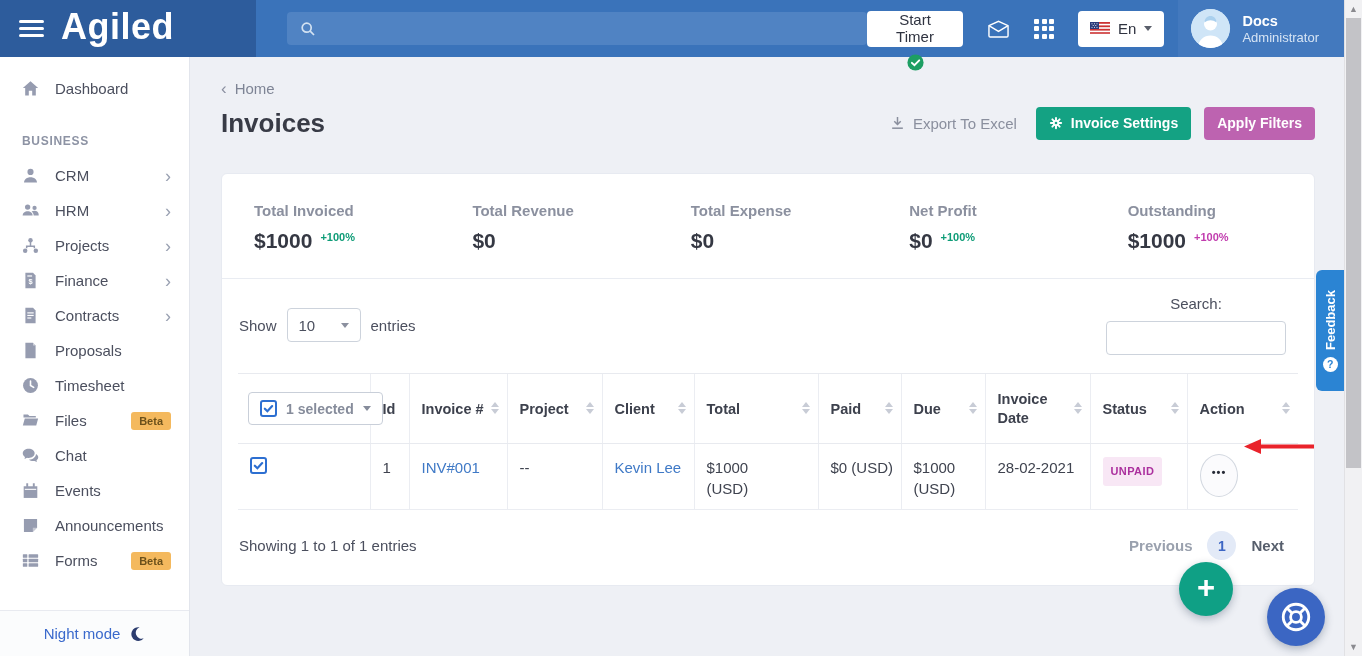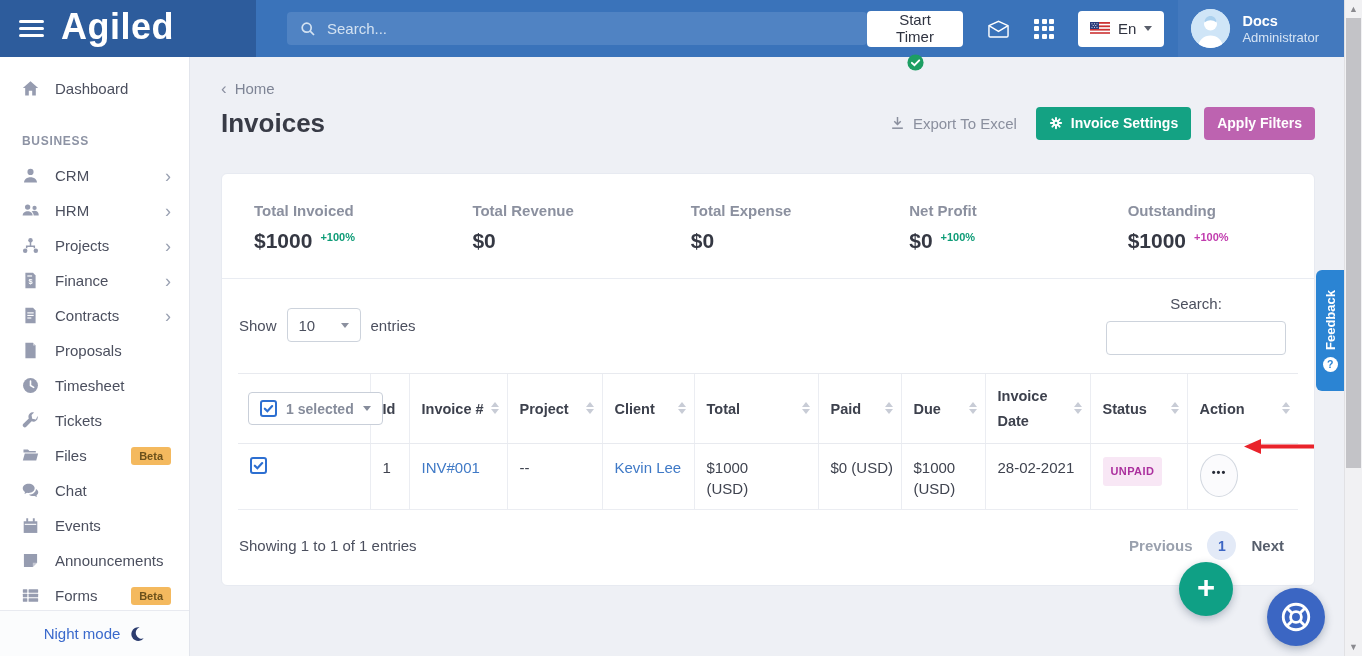--- a/index.html
+++ b/index.html
@@ -75,21 +75,21 @@
   .ctrl-row{display:flex;align-items:center;padding:16px 28px 14px 17px;font-size:15px;color:#4b4f5e;}
   .select-box{width:74px;height:34px;box-sizing:border-box;border:1px solid #cdd3dc;border-radius:4px;margin:0 10px;
               display:flex;align-items:center;justify-content:space-between;padding:0 11px;background:#fff;cursor:pointer;}
   .srch{margin-left:auto;display:flex;align-items:center;gap:9px;flex-direction:column;}
   .srch input{width:180px;height:34px;box-sizing:border-box;border:1px solid #cdd3dc;border-radius:4px;padding:0 8px;
               font-size:15px;font-family:"Liberation Sans",sans-serif;color:#3f434f;outline:none;}
 
   table{border-collapse:collapse;table-layout:fixed;width:1060px;margin:4px 16px 0;}
   th{height:70px;box-sizing:border-box;padding:0 22px 0 12px;font-size:14.5px;font-weight:bold;color:#3d414d;
      text-align:left;vertical-align:middle;border-top:1px solid #e8eaef;border-bottom:1px solid #e8eaef;position:relative;white-space:nowrap;}
-  th.wrapok{white-space:normal;line-height:25px;}
+  th.wrapok{white-space:normal;line-height:19px;}
   th + th, td + td{border-left:1px solid #ebedf2;}
   td{height:52px;box-sizing:border-box;padding:13px 10px 10px 12px;font-size:15px;color:#3f434f;
      vertical-align:top;border-bottom:1px solid #ebedf2;line-height:21px;}
   .sort{position:absolute;right:8px;top:50%;margin-top:-7px;display:flex;flex-direction:column;gap:2px;cursor:pointer;}
   .sort i{width:0;height:0;border-left:4.5px solid transparent;border-right:4.5px solid transparent;}
   .sort .up{border-bottom:5px solid #c8ccd6;}
   .sort .dn{border-top:5px solid #c8ccd6;}
   .cbx{width:17px;height:17px;box-sizing:border-box;border:2px solid #2d6fd1;border-radius:3px;background:#fff;
        display:flex;align-items:center;justify-content:center;cursor:pointer;flex:none;}
   .sel-btn{display:inline-flex;align-items:center;gap:9px;border:1px solid #c9cfd9;border-radius:4px;padding:7px 11px;background:#fff;
@@ -138,21 +138,20 @@
     <span class="brand-name">Agiled</span>
   </div>
   <div class="nav-rest">
     <div class="nav-search">
       <span>
         <svg width="16" height="16" viewBox="0 0 16 16" fill="none" stroke="#d3e2f2" stroke-width="1.7">
           <circle cx="6.7" cy="6.7" r="4.5"></circle>
             <path d="M10.2 10.2 14 14"></path>
         </svg>
       </span>
-      <input type="text" placeholder="Search..." style="">
     </div>
     <div class="nav-right">
       <button class="btn-timer">
         <span>Start Timer</span>
         <span>
           <svg width="17" height="17" viewBox="0 0 16 16">
             <circle cx="8" cy="8" r="7.6" fill="#1d9e63"></circle>
             <path d="M4.6 8.3 7 10.6 11.5 6" stroke="#fff" stroke-width="1.8" fill="none" stroke-linecap="round"></path>
           </svg>
         </span>
@@ -297,28 +296,20 @@
     <span>Proposals</span>
   </div>
   <div class="side-item">
     <span class="ic">
         <svg viewBox="0 0 16 16">
           <circle cx="8" cy="8" r="7"></circle>
           <path d="M8 3.8V8l3 1.8" stroke="#fff" stroke-width="1.5" fill="none" stroke-linecap="round"></path>
         </svg>
       </span>
     <span>Timesheet</span>
-  </div>
-  <div class="side-item">
-    <span class="ic">
-        <svg viewBox="0 0 16 16">
-          <path d="M14.6 3.7a4.1 4.1 0 0 1-5.5 5L4 13.8a1.9 1.9 0 0 1-2.7-2.7l5.1-5.1a4.1 4.1 0 0 1 5-5.5L9 2.9l.6 3.5 3.5.6z"></path>
-        </svg>
-      </span>
-    <span>Tickets</span>
   </div>
   <div class="side-item">
     <span class="ic">
         <svg viewBox="0 0 16 16">
           <path d="M1.4 5.2V2.4h4.2l1.4 1.4h6v1.4z"></path>
           <path d="M.8 12.6 2.6 6h12.6l-1.8 6.6z"></path>
         </svg>
       </span>
     <span>Files</span>
     <span class="beta">Beta</span>

